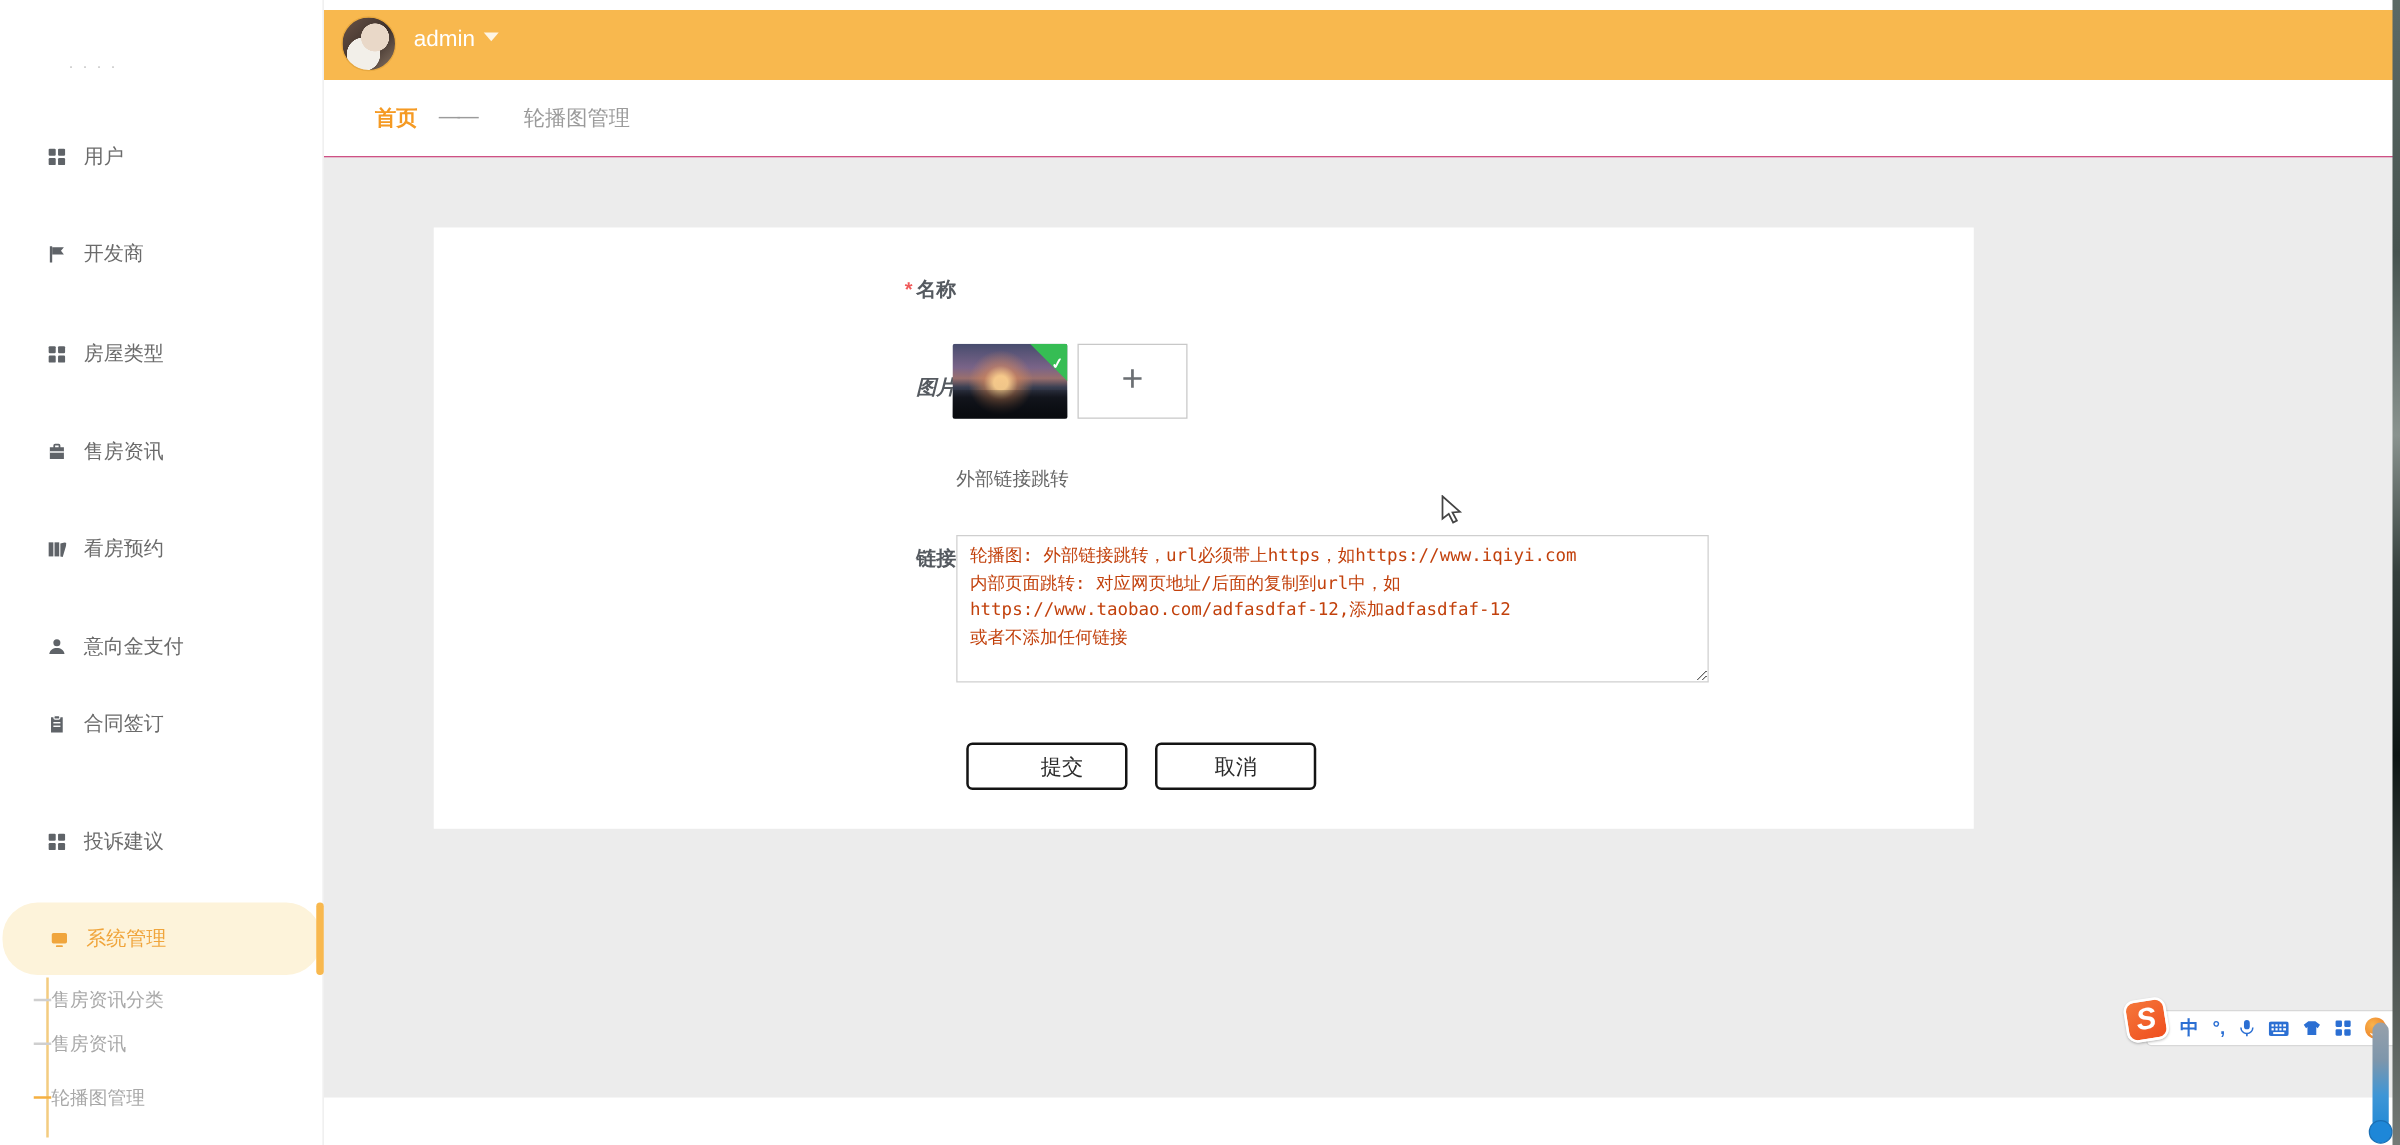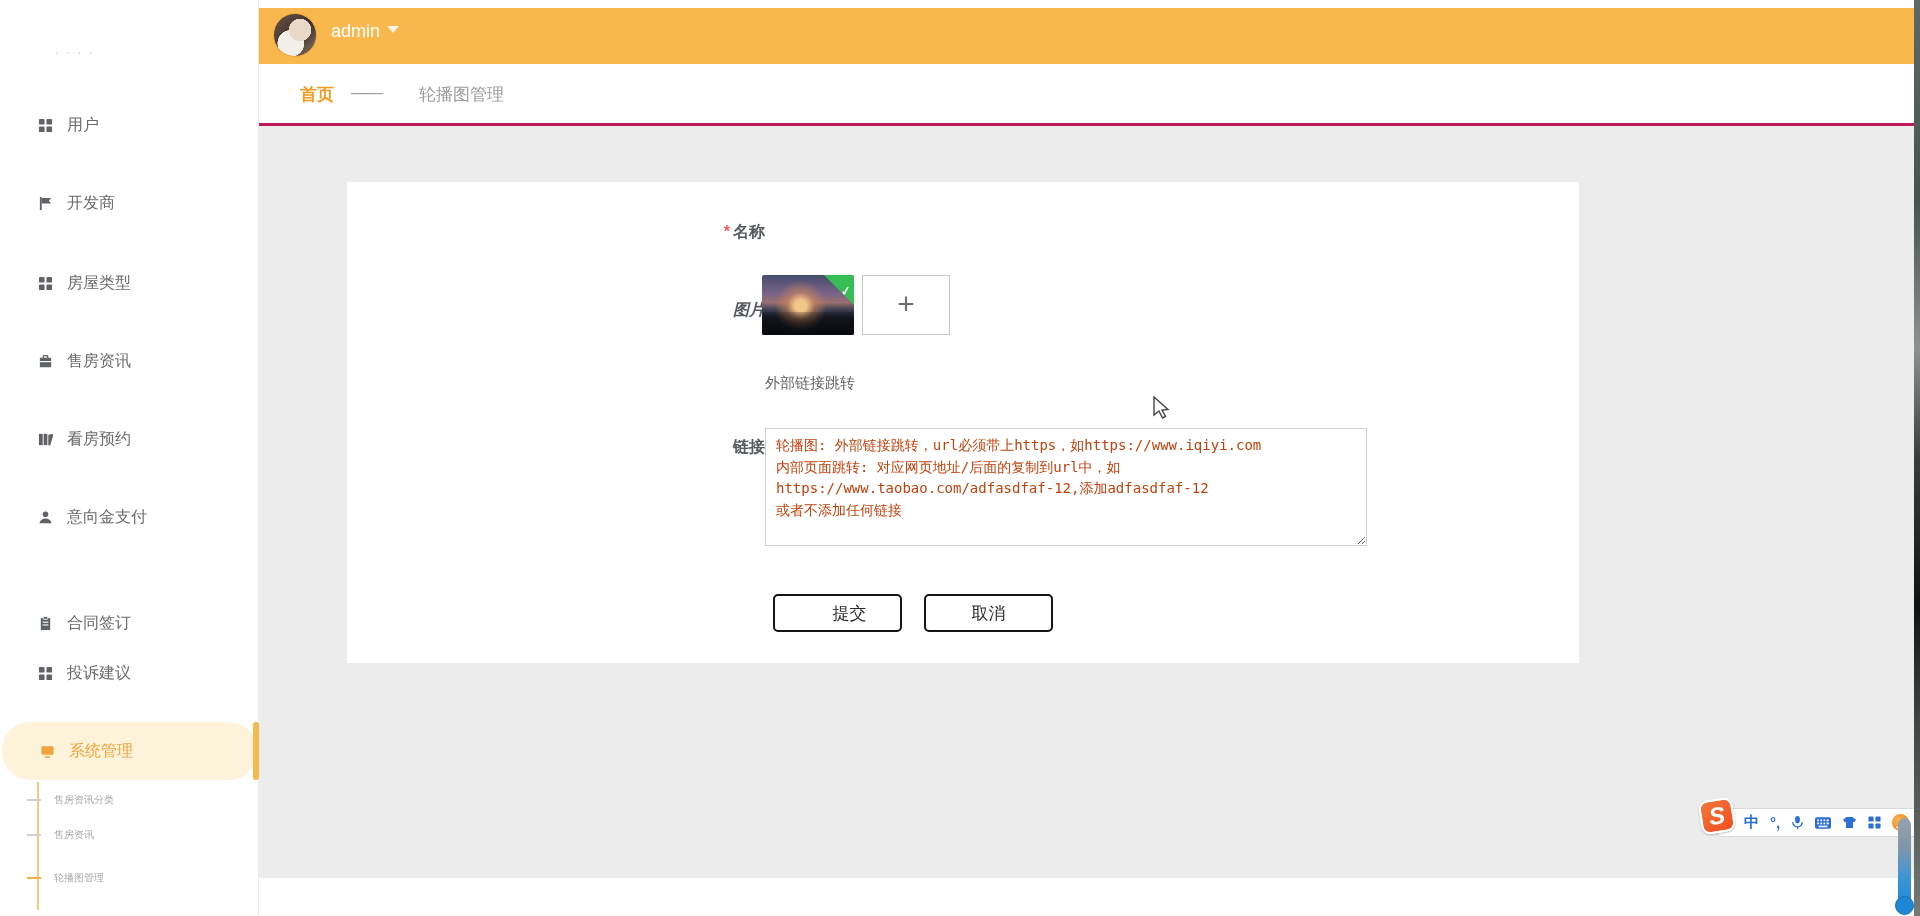--- a/index.html
+++ b/index.html
@@ -20,36 +20,36 @@
   .nav-item .nico svg { display:block; }
   .nav-item .nlabel { margin-left:14px; font-size:16px; color:#6b6b6b; }
   .nav-item.active { background:#fdf3da; border-radius:28px; width:255px; }
   .nav-item.active .nlabel { color:#f0a53c; }
   .active-bar { left:253px; width:6px; background:#f8b84e; border-radius:3px; }
   .sub-line { left:37px; width:2px; background:#f3cc80; }
   .sub-item { left:0; width:259px; height:30px; display:flex; align-items:center;
               cursor:pointer; }
   .sub-item .tick { width:14px; height:2px; margin-left:27px; background:#cfcfcf; }
   .sub-item .tick.warm { background:#f5b041; }
-  .sub-item .slabel { margin-left:13px; font-size:10px; color:#a8a8a8; }
+  .sub-item .slabel { margin-left:0; font-size:15px; color:#a8a8a8; }
 
   
   #topbar { left:259px; top:8px; width:1661px; height:56px; background:#f8b84e; }
   #avatar { left:14px; top:5px; width:44px; height:44px; border-radius:50%;
             background:
               radial-gradient(circle at 62% 38%, #e9d8c8 0 30%, transparent 31%),
               radial-gradient(circle at 40% 70%, #f2efe9 0 34%, transparent 35%),
               linear-gradient(135deg,#6b5548 0%, #3c2f2a 55%, #8a7666 100%);
             border:1px solid #e9a93f; position:absolute; }
   #username { left:72px; top:13px; color:#fff; font-size:18px; position:absolute; }
   #user-caret { left:128px; top:18px; position:absolute; width:0; height:0;
             border-left:6px solid transparent; border-right:6px solid transparent;
             border-top:7px solid rgba(255,255,255,.85); }
   #crumbbar { left:259px; top:64px; width:1661px; height:62px; background:#fff;
-              border-bottom:3px solid #be185d; }
+              border-bottom:1px solid #be185d; }
   .crumb-home { left:41px; top:19px; position:absolute; color:#f59a23;
                 font-weight:bold; font-size:17px; cursor:pointer; }
   .crumb-sep { left:92px; top:19px; position:absolute; color:#9b9b9b; font-size:17px;
                letter-spacing:-2px; }
   .crumb-cur { left:160px; top:19px; position:absolute; color:#9b9b9b; font-size:17px; }
 
   
   #content { left:259px; top:126px; width:1661px; height:752px; background:#ececec; }
   #panel { left:88px; top:56px; width:1232px; height:481px; background:#fff;
            position:absolute; }
@@ -182,21 +182,21 @@
     <div class="abs nav-item" style="top:497px">
       <span class="nico">
         <svg width="15" height="15" viewBox="0 0 16 16" fill="#5f6368">
             <circle cx="8" cy="4.5" r="3"></circle>
             <path d="M1.5 14c.6-3.3 3.3-5 6.5-5s5.9 1.7 6.5 5z"></path>
           </svg>
       </span>
       <span class="nlabel">意向金支付</span>
     </div>
 
-    <div class="abs nav-item" style="top:603px">
+    <div class="abs nav-item" style="top:559px">
       <span class="nico">
         <svg width="15" height="15" viewBox="0 0 16 16" fill="#5f6368">
             <path d="M3 2h10v13H3z"></path>
             <rect x="5.5" y="0.5" width="5" height="3" rx="1" fill="#5f6368" stroke="#fff"></rect>
             <rect x="5" y="6" width="6" height="1.2" fill="#fff"></rect>
             <rect x="5" y="9" width="6" height="1.2" fill="#fff"></rect>
           </svg>
       </span>
       <span class="nlabel">合同签订</span>
     </div>

